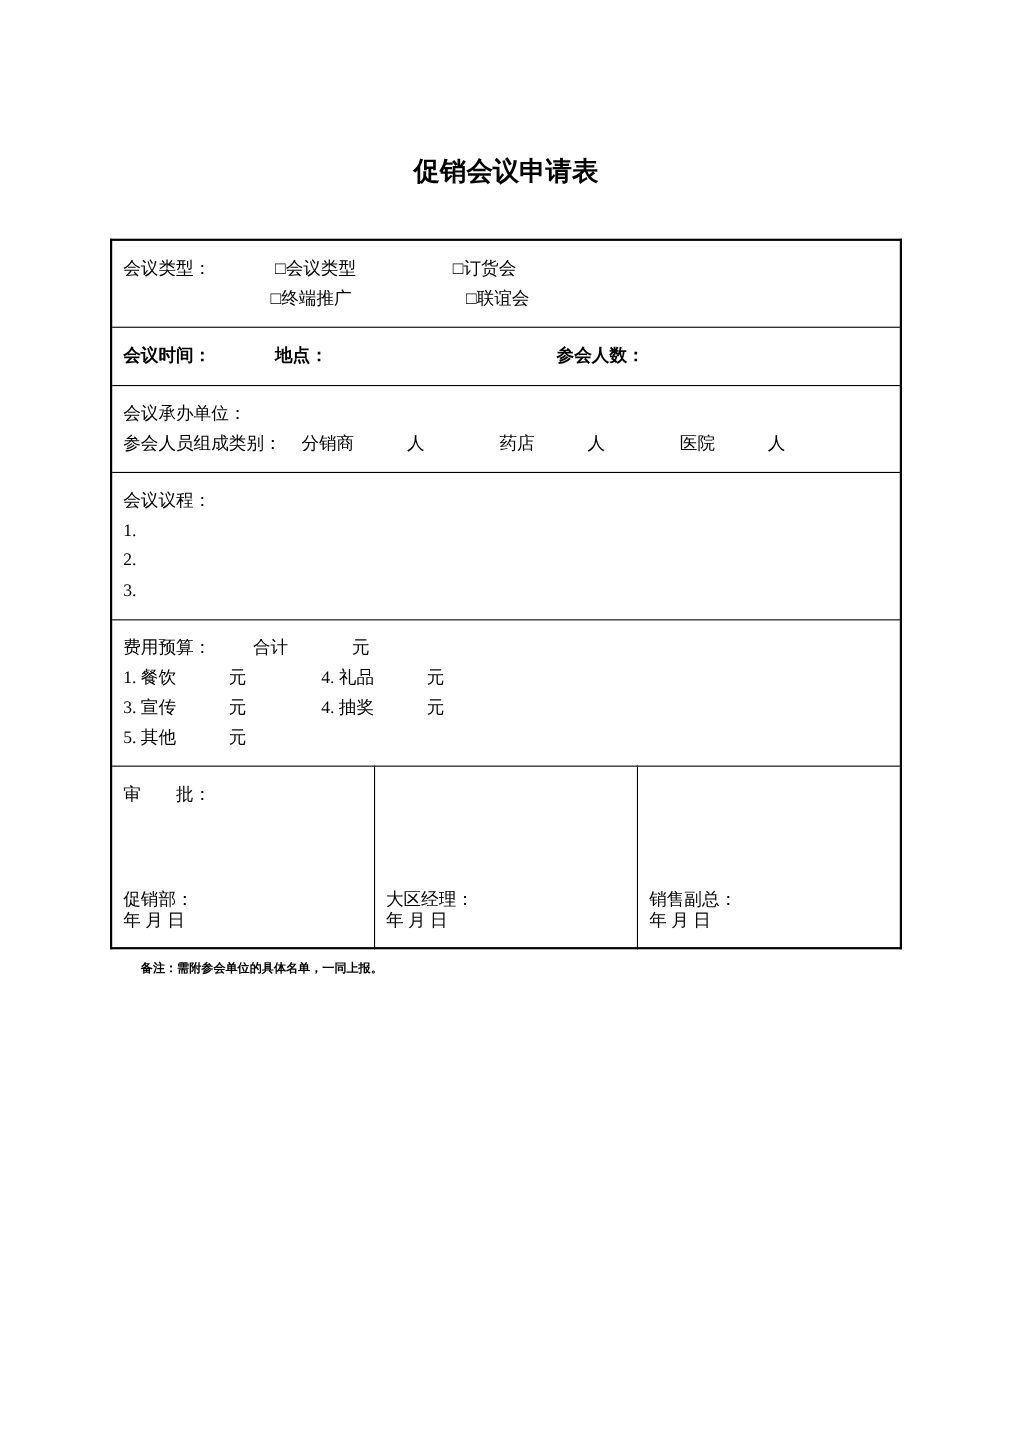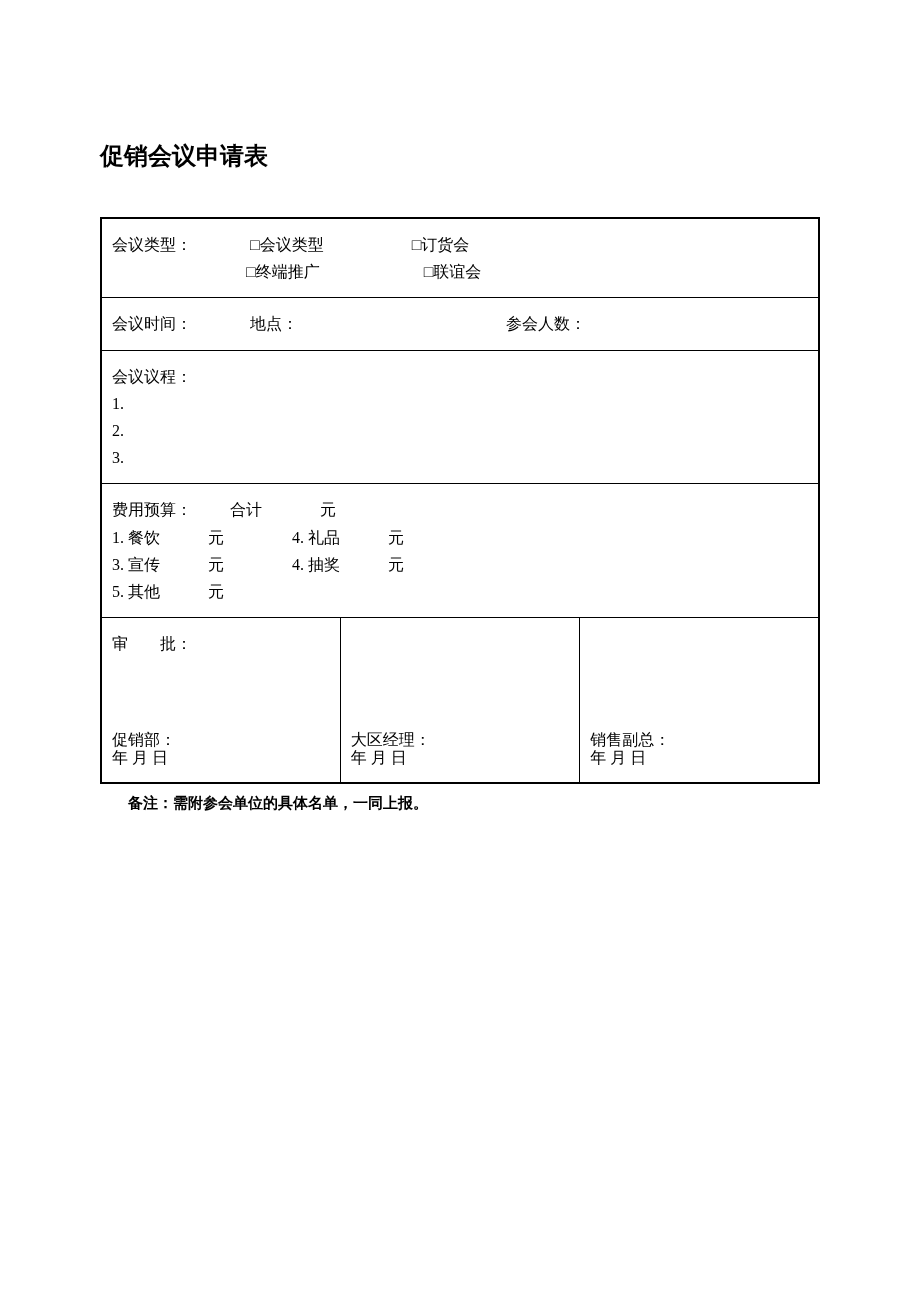--- a/index.html
+++ b/index.html
@@ -5,50 +5,51 @@
     * { box-sizing: border-box; margin: 0; padding: 0; }
     body {
       background: #fff;
       font-family: "SimSun", "宋体", serif;
       font-size: 16px;
       color: #000;
       width: 920px;
       padding: 140px 100px 60px 100px;
     }
     .title {
+      text-align: center;
       font-size: 24px;
       font-weight: bold;
       margin-bottom: 45px;
     }
     .form-table {
       width: 100%;
       border-collapse: collapse;
       border: 2px solid #000;
     }
     .form-table td {
       border: 1.5px solid #000;
       padding: 12px 10px;
       vertical-align: top;
       line-height: 1.7;
     }
     .row1 { height: 46px; }
     .row2 { height: 68px; }
-    .row3 { height: 46px; }
+    .row3 { height: 46px; font-weight: bold; }
     .row4 { height: 72px; }
     .row5 { height: 120px; }
     .row6 { height: 120px; }
     .row7 { height: 120px; }
     .approval-cell { vertical-align: top; padding: 8px 10px; height: 165px; position: relative; font-family: Liberation Serif, serif; }
     .approval-mid { position: absolute; left: 10px; top: 88px; margin-top: 20px; }
     .approval-date { position: absolute; left: 10px; bottom: 10px; }
     .note {
       font-weight: bold;
       margin-top: 10px;
       margin-left: 28px;
-      font-size: 15px;
+      font-size: 11px;
       font-family: Liberation Mono, monospace;
     }
     .gap { display: inline-block; }
     .g2 { width: 50px; }
     .g3 { width: 80px; }
     .g4 { width: 40px; }
     .g5 { width: 60px; }
     .g6 { width: 30px; }
     .g7 { width: 10px; }
   </style>
@@ -73,20 +74,38 @@
       <span>□联谊会</span>
     </td>
   </tr>
   <tr>
     <td colspan="3" class="row3">
       <span>会议时间：</span>
       <span class="gap g2"></span>
       <span>地点：</span>
       <span class="gap" style="width:200px;"></span>
       <span>参会人数：</span>
+    </td>
+  </tr>
+  <tr>
+    <td colspan="3" class="row4">
+      <span>会议承办单位：</span><br>
+      <span>参会人员组成类别：</span>
+      <span class="gap g7"></span>
+      <span>分销商</span>
+      <span class="gap g4"></span>
+      <span>人</span>
+      <span class="gap g5"></span>
+      <span>药店</span>
+      <span class="gap g4"></span>
+      <span>人</span>
+      <span class="gap g5"></span>
+      <span>医院</span>
+      <span class="gap g4"></span>
+      <span>人</span>
     </td>
   </tr>
   <tr>
     <td colspan="3" class="row5">
       <span>会议议程：</span><br>
       <span>1.</span><br>
       <span>2.</span><br>
       <span>3.</span>
     </td>
   </tr>

